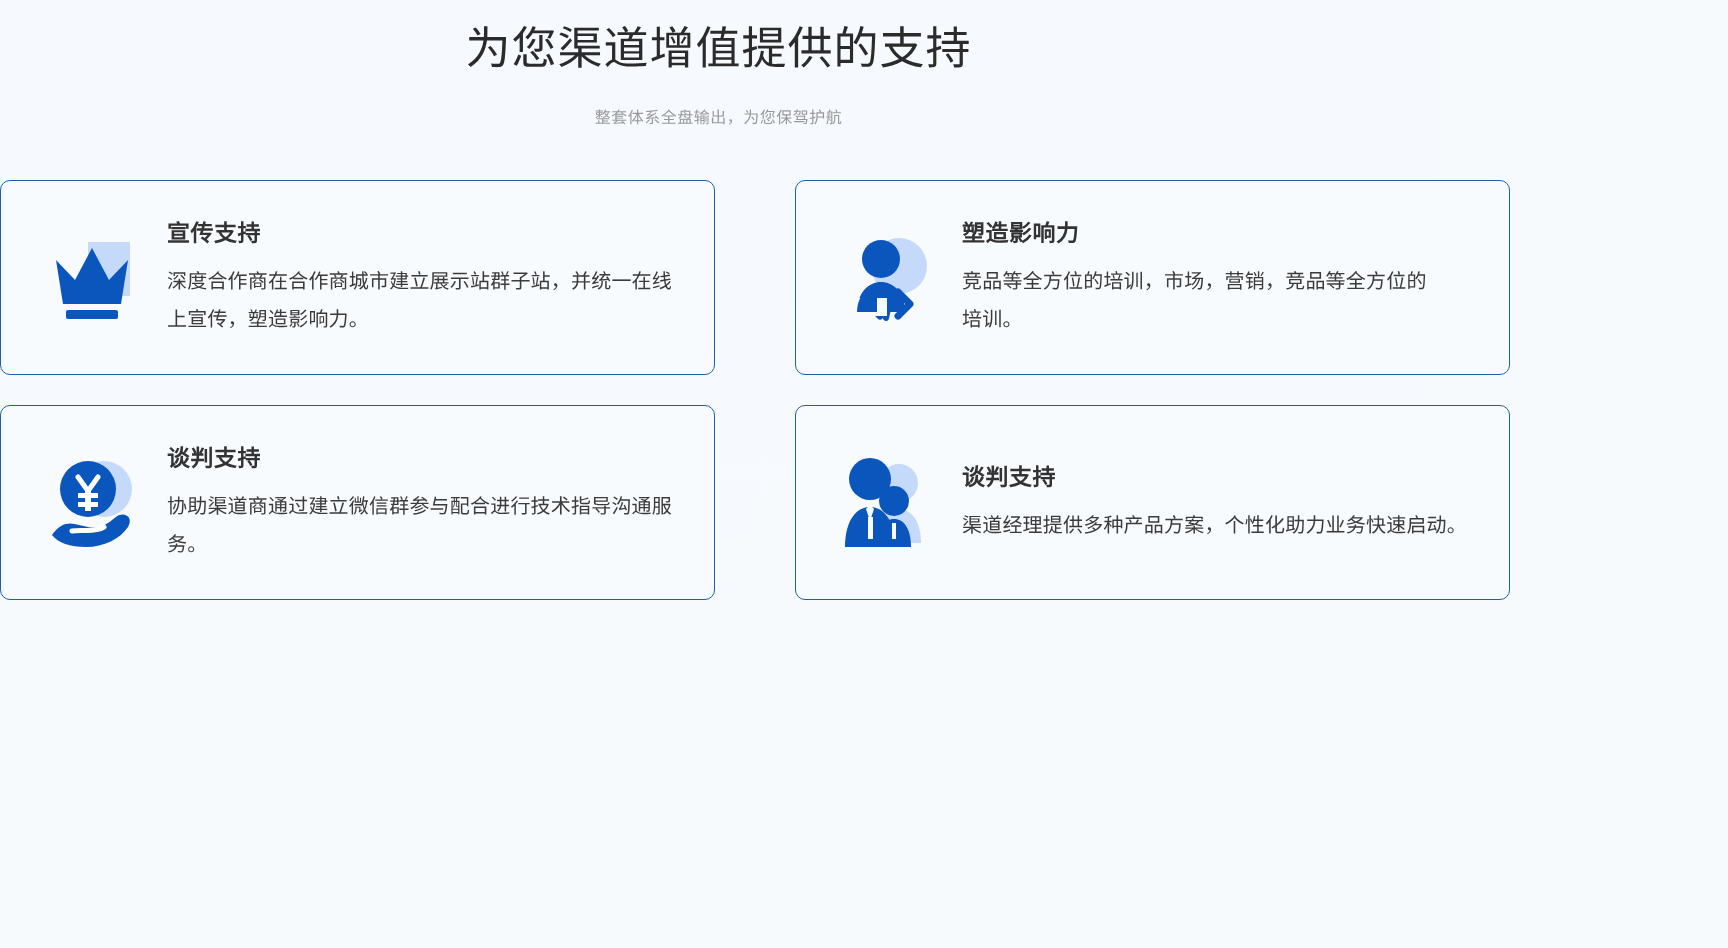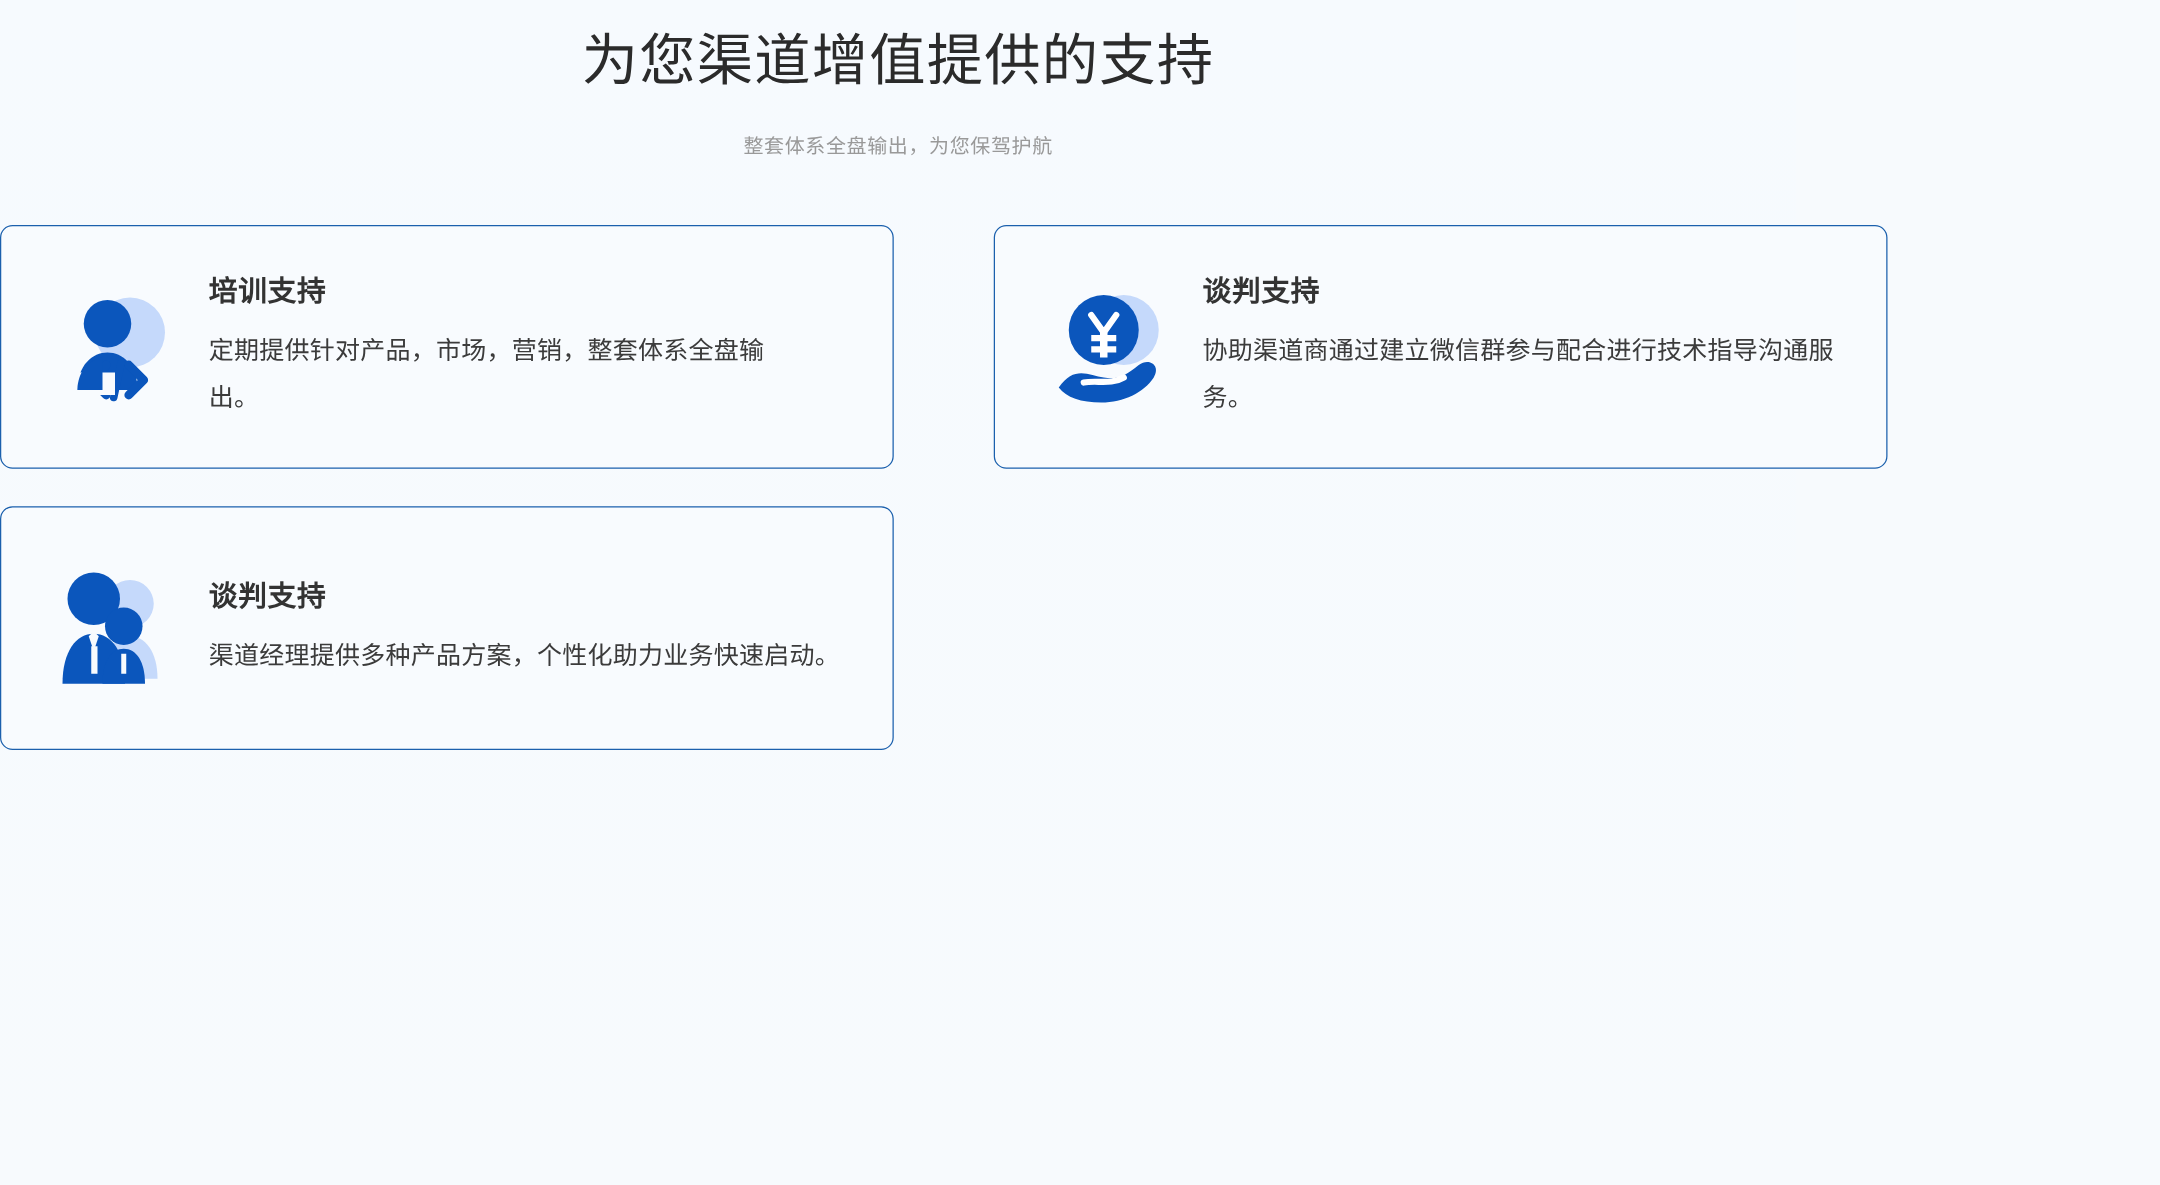--- a/index.html
+++ b/index.html
@@ -105,37 +105,50 @@
 
 <div class="page">
 
   <div class="header">
     <h1 class="page-title">为您渠道增值提供的支持</h1>
     <p class="page-subtitle">整套体系全盘输出，为您保驾护航</p>
   </div>
 
   <div class="cards-grid">
 
+    <div class="card col-left wide-desc">
+      <div class="card-icon">
+        <svg width="104" height="104" viewBox="0 0 104 104" aria-hidden="true">
+          <rect x="46" y="16" width="42" height="54" fill="#c5d9fb"></rect>
+          <path d="M14 34 L33 54 L50 22 L67 54 L86 34 L79 78 L21 78 Z" fill="#0b56bc"></path>
+          <rect x="24" y="84" width="52" height="9" rx="2" fill="#0b56bc"></rect>
+        </svg>
+      </div>
+      <div class="card-body">
+        <div class="card-title">宣传支持</div>
+        <div class="card-desc">深度合作商在合作商城市建立展示站群子站，并统一在线上宣传，塑造影响力。</div>
+      </div>
+    </div>
 
     <div class="card col-right">
       <div class="card-icon">
         <svg width="104" height="104" viewBox="0 0 104 104" aria-hidden="true">
           <circle cx="62" cy="40" r="28" fill="#c5d9fb"></circle>
           <circle cx="44" cy="33" r="19" fill="#0b56bc"></circle>
           <path d="M20 86 C20 66 32 56 44 56 C56 56 68 66 68 86 Z" fill="#0b56bc"></path>
           <path d="M43 66 L31 78 L43 90" stroke="#0b56bc" stroke-width="7" fill="none" stroke-linecap="round" stroke-linejoin="round"></path>
           <path d="M61 66 L73 78 L61 90" stroke="#0b56bc" stroke-width="7" fill="none" stroke-linecap="round" stroke-linejoin="round"></path>
           <path d="M55 64 L49 92" stroke="#0b56bc" stroke-width="6" stroke-linecap="round"></path>
           <rect x="20" y="72" width="30" height="18" fill="#f8fbfe"></rect>
           <path d="M20 86 C20 72 28 62 40 60 L40 86 Z" fill="#0b56bc"></path>
         </svg>
       </div>
       <div class="card-body">
-        <div class="card-title">培训支持</div>
-        <div class="card-desc">定期提供针对产品，市场，营销，整套体系全盘输出。</div>
+        <div class="card-title">塑造影响力</div>
+        <div class="card-desc">竞品等全方位的培训，市场，营销，竞品等全方位的培训。</div>
       </div>
     </div>
 
     <div class="card col-left">
       <div class="card-icon">
         <svg width="104" height="104" viewBox="0 0 104 104" aria-hidden="true">
           <circle cx="62" cy="38" r="28" fill="#c5d9fb"></circle>
           <circle cx="46" cy="38" r="28" fill="#0b56bc"></circle>
           <path d="M36 26 L46 40 L56 26" stroke="#ffffff" stroke-width="5" fill="none" stroke-linecap="round"></path>
           <rect x="36" y="42" width="20" height="5" fill="#ffffff"></rect>

